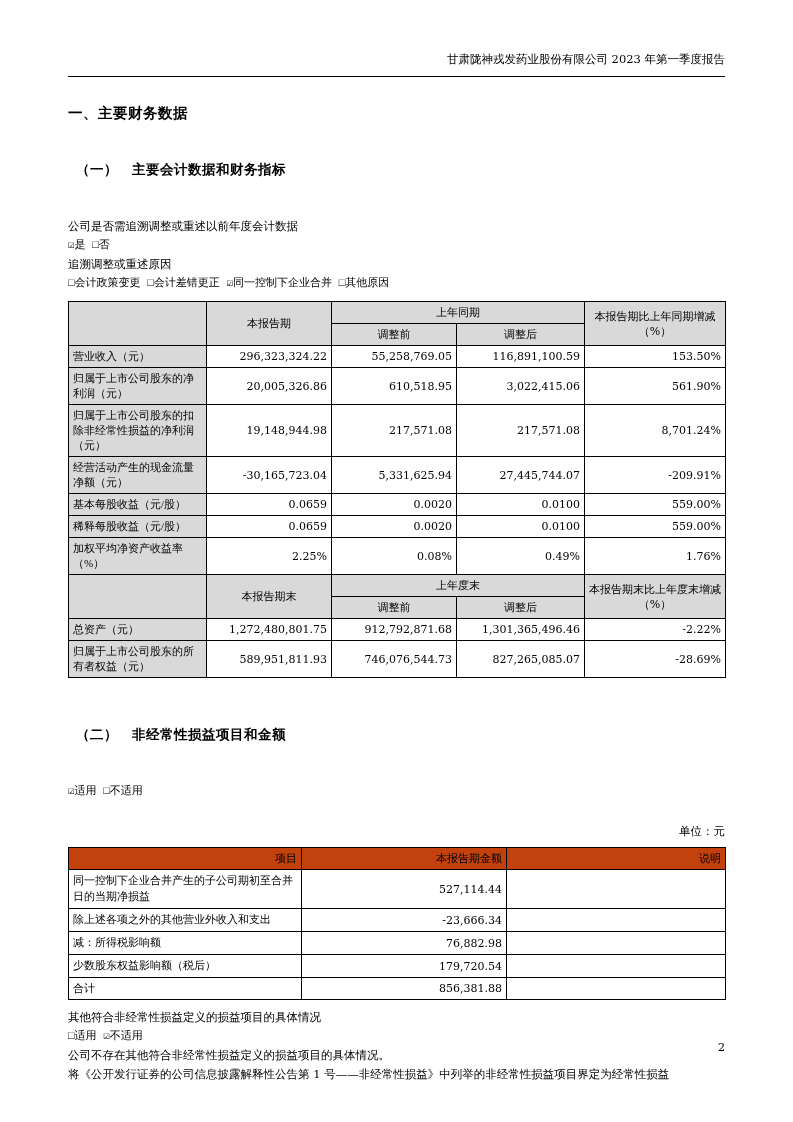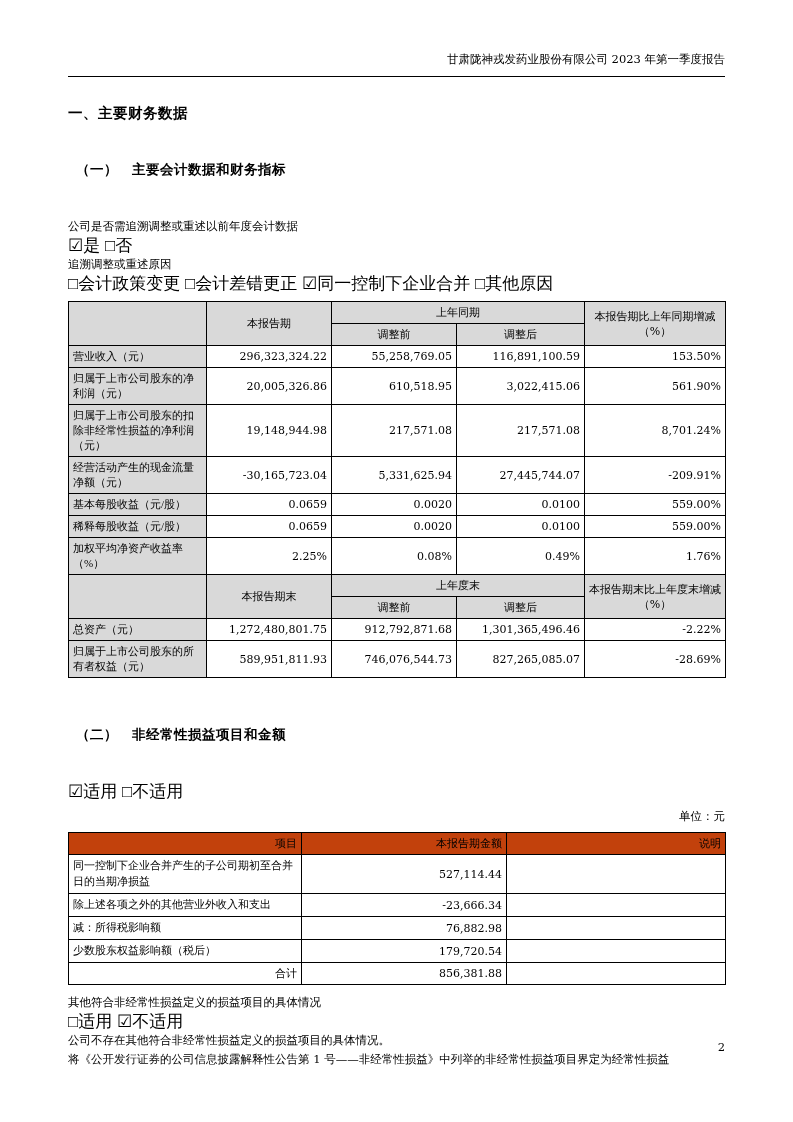--- a/index.html
+++ b/index.html
@@ -85,37 +85,38 @@
   .lbl {
     background: #d9d9d9;
     text-align: left;
     line-height: 15px;
     font-family: Liberation Serif, serif;
   }
   .num {
     text-align: right;
     padding-right: 5px;
   }
-  .ctr { text-align: right; }
+  .ctr { text-align: left; }
   .unit-right {
     font-size: 11.5px;
     text-align: right;
     width: 657px;
+    margin-top: 15px;
   }
   .pagenum {
     position: absolute;
     top: 1040px;
     left: 68px;
     width: 657px;
     text-align: right;
     font-size: 11.5px;
   }
   .cb {
-    font-family: Liberation Sans, sans-serif;
-    font-size: 17px;
+    font-family: Liberation Mono, monospace;
+    font-size: 11px;
   }
   .ni-lbl {
     text-align: left;
     line-height: 16px;
     padding: 3px 5px;
   }
   .ni-hdr {
     background: #c2410c;
     text-align: right;
   }

